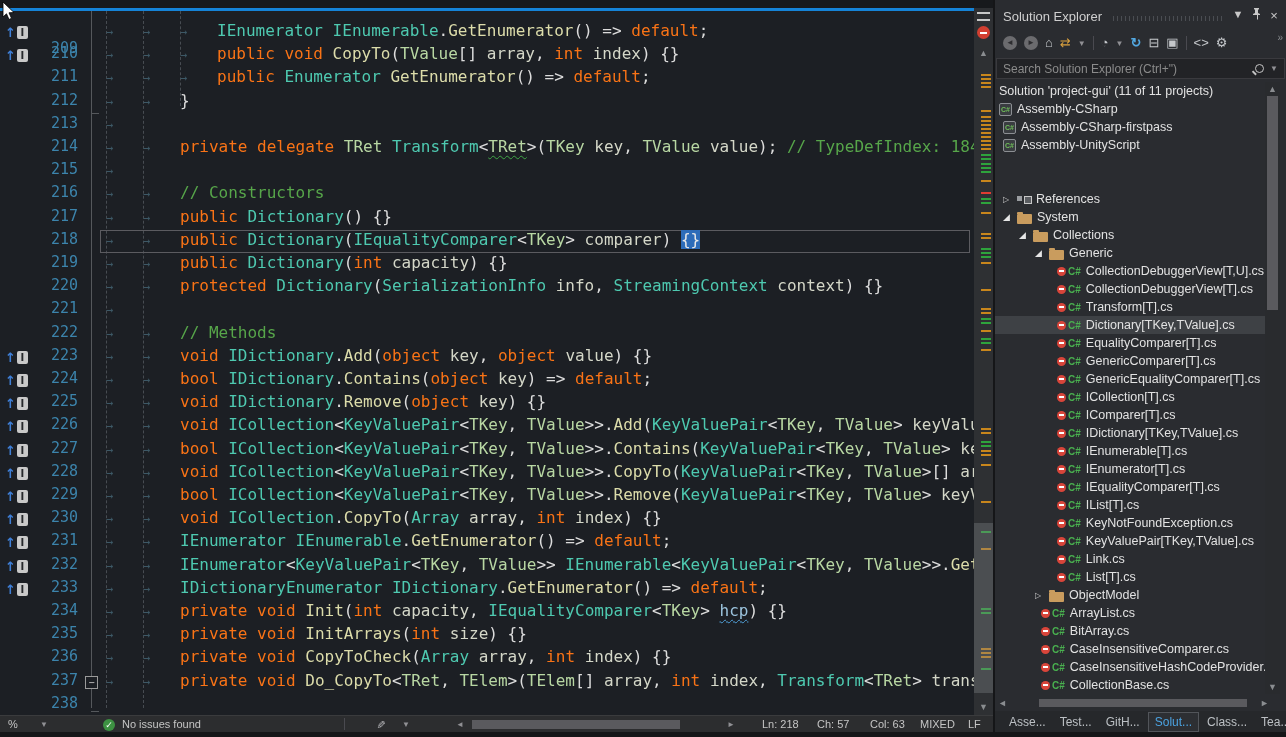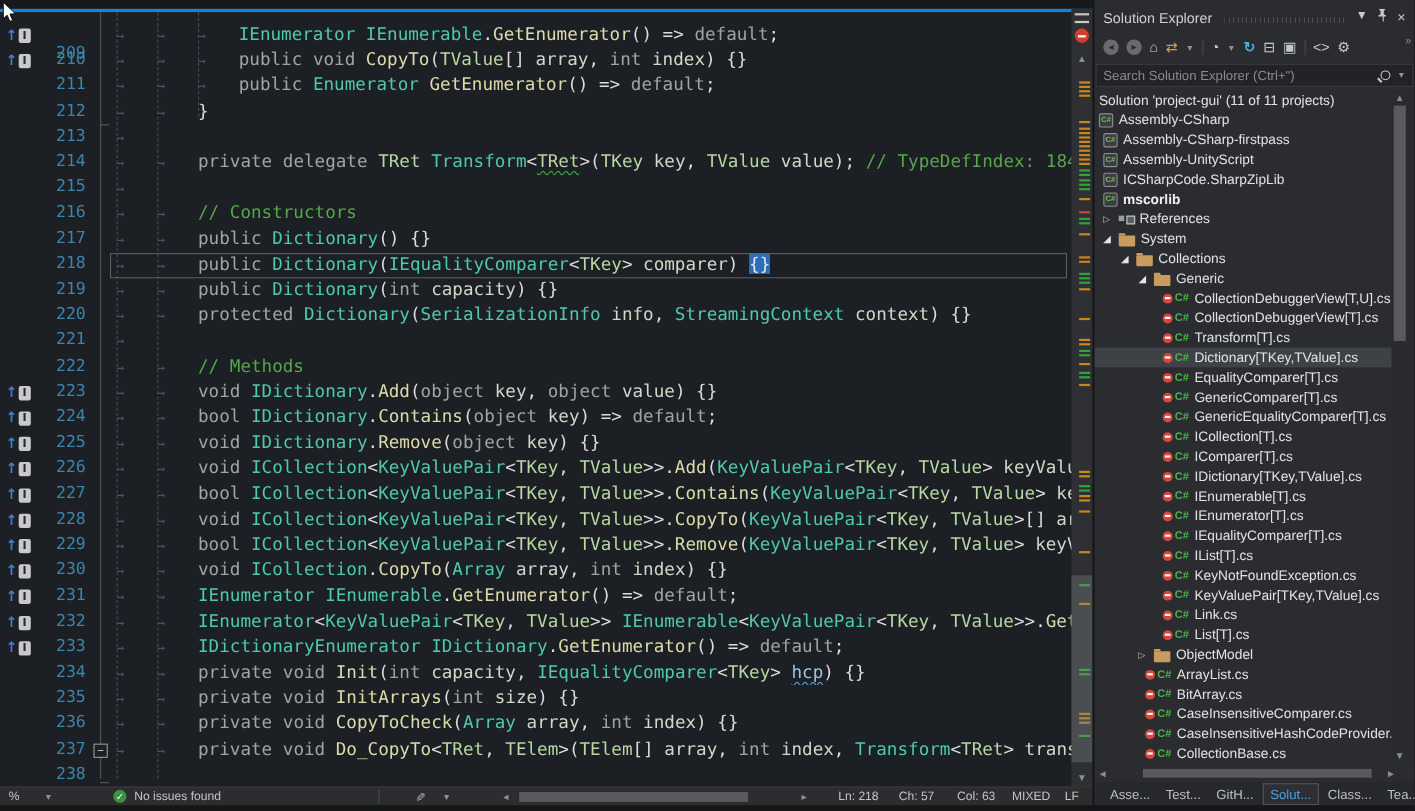--- a/index.html
+++ b/index.html
@@ -27,21 +27,21 @@
     line-height:11px; z-index:3; }
 
   .guide { position:absolute; top:0; width:0; border-left:1px dashed #474C52; }
 
   .code-line { position:absolute; left:106px; height:23.2px; line-height:23.2px; white-space:pre;
     font:16px "DejaVu Sans Mono", monospace; color:#DCDCDC; z-index:2; }
   .tab { display:inline-block; width:37px; color:#3D5866; font-size:12px; }
   .current-line { position:absolute; left:100px; width:870px; height:23.2px;
     border:1px solid #5B5B60; z-index:1; }
 
-  .tk-k { color:#a3a3a3; } .tk-t { color:#4EC9B0; } .tk-g { color:#B8D7A3; }
+  .tk-k { color:#f97316; } .tk-t { color:#4EC9B0; } .tk-g { color:#B8D7A3; }
   .tk-m { color:#DCDCAA; } .tk-p { color:#DCDCDC; } .tk-c { color:#57A64A; }
   .tk-a { color:#D4D7C8; }
   .tk-gs { color:#B8D7A3; text-decoration:underline wavy #3FA645 1px; text-underline-offset:3px; }
   .tk-ab { color:#9CC4DE; text-decoration:underline wavy #4F9FD8 1px; text-underline-offset:3px; }
   .tk-sel { color:#E8E8E8; background:#2D6CB9; }
 
   
   .vscroll { position:absolute; left:974px; top:8px; width:19px; height:707px; background:#2E3033; }
   .split-handle { position:absolute; left:3px; top:4px; width:13px; height:9px;
     border-top:2px solid #C8C8C8; border-bottom:2px solid #C8C8C8; }
@@ -388,28 +388,20 @@
         <span>Assembly-CSharp</span>
       </div>
       <div class="trow" style="top: 36px; padding-left: 8px;">
         <div class="ti i-proj">C#</div>
         <span>Assembly-CSharp-firstpass</span>
       </div>
       <div class="trow" style="top: 54px; padding-left: 8px;">
         <div class="ti i-proj">C#</div>
         <span>Assembly-UnityScript</span>
       </div>
-      <div class="trow" style="top: 72px; padding-left: 8px;">
-        <div class="ti i-proj">C#</div>
-        <span>ICSharpCode.SharpZipLib</span>
-      </div>
-      <div class="trow bold" style="top: 90px; padding-left: 8px;">
-        <div class="ti i-proj">C#</div>
-        <span>mscorlib</span>
-      </div>
       <div class="trow" style="top: 108px; padding-left: 8px;">
         <span class="exp">▷</span>
         <div class="ti i-refs"></div>
         <span>References</span>
       </div>
       <div class="trow" style="top: 126px; padding-left: 8px;">
         <span class="exp open">◢</span>
         <div class="ti i-folder"></div>
         <span>System</span>
       </div>

